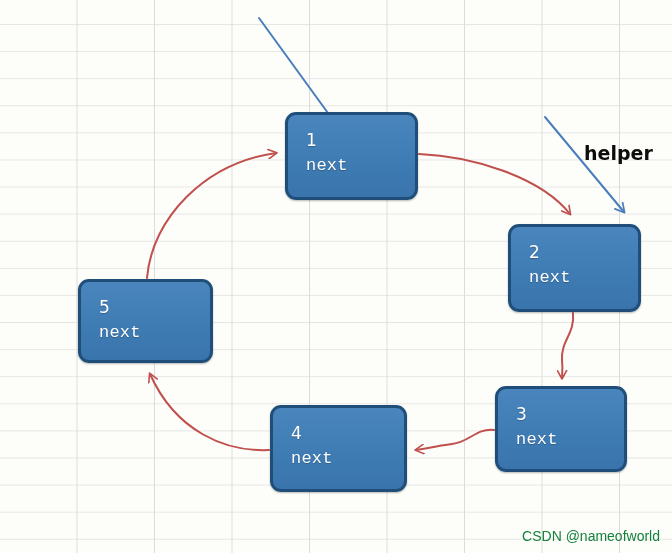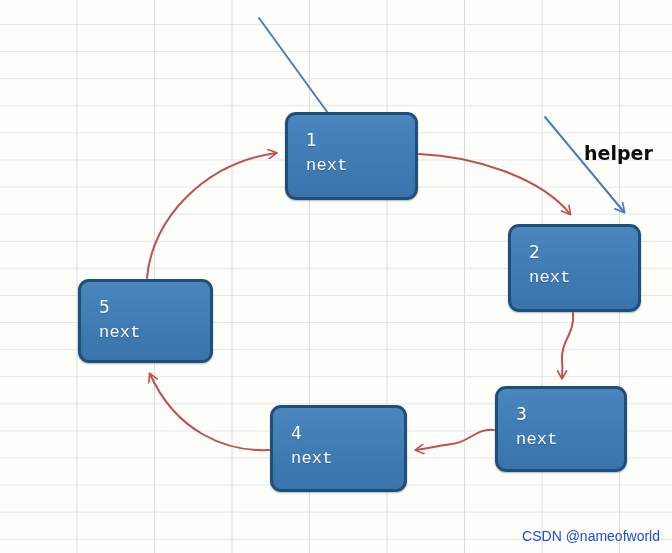--- a/index.html
+++ b/index.html
@@ -53,21 +53,21 @@
     color: #0d0d0d;
     font-size: 19px;
     font-weight: bold;
     font-family: "DejaVu Sans", sans-serif;
     white-space: nowrap;
   }
   #watermark {
     position: absolute;
     right: 12px;
     bottom: 9px;
-    color: #1d4ed8;
+    color: #15803d;
     font-size: 14px;
     font-family: "Liberation Sans", sans-serif;
     white-space: nowrap;
   }
 </style>
 </head>
 <body>
 
 <div id="canvas">
 

